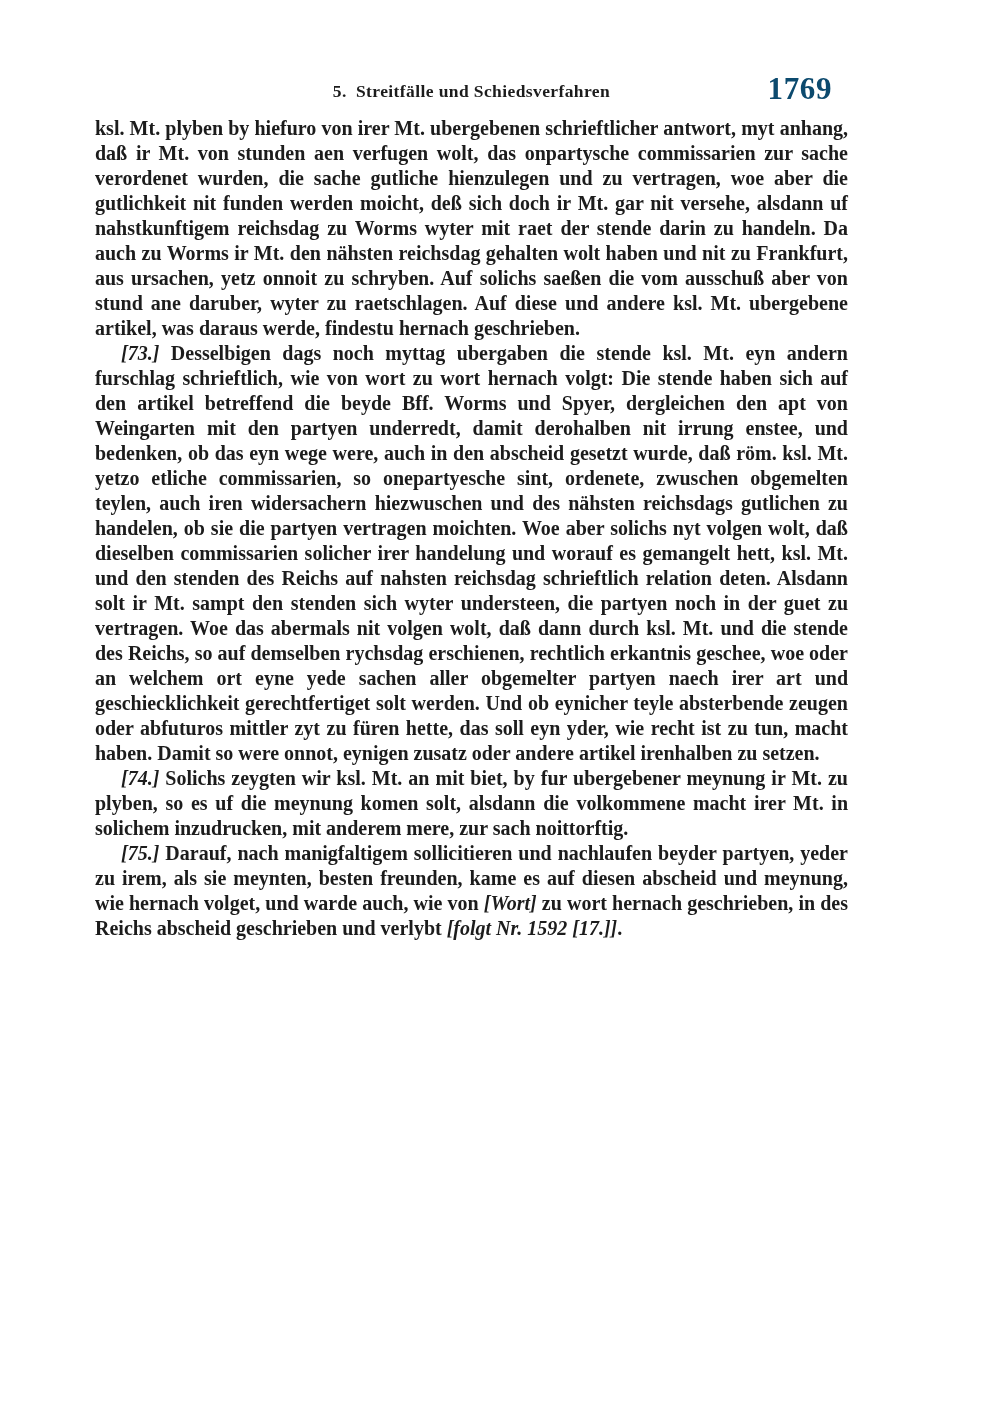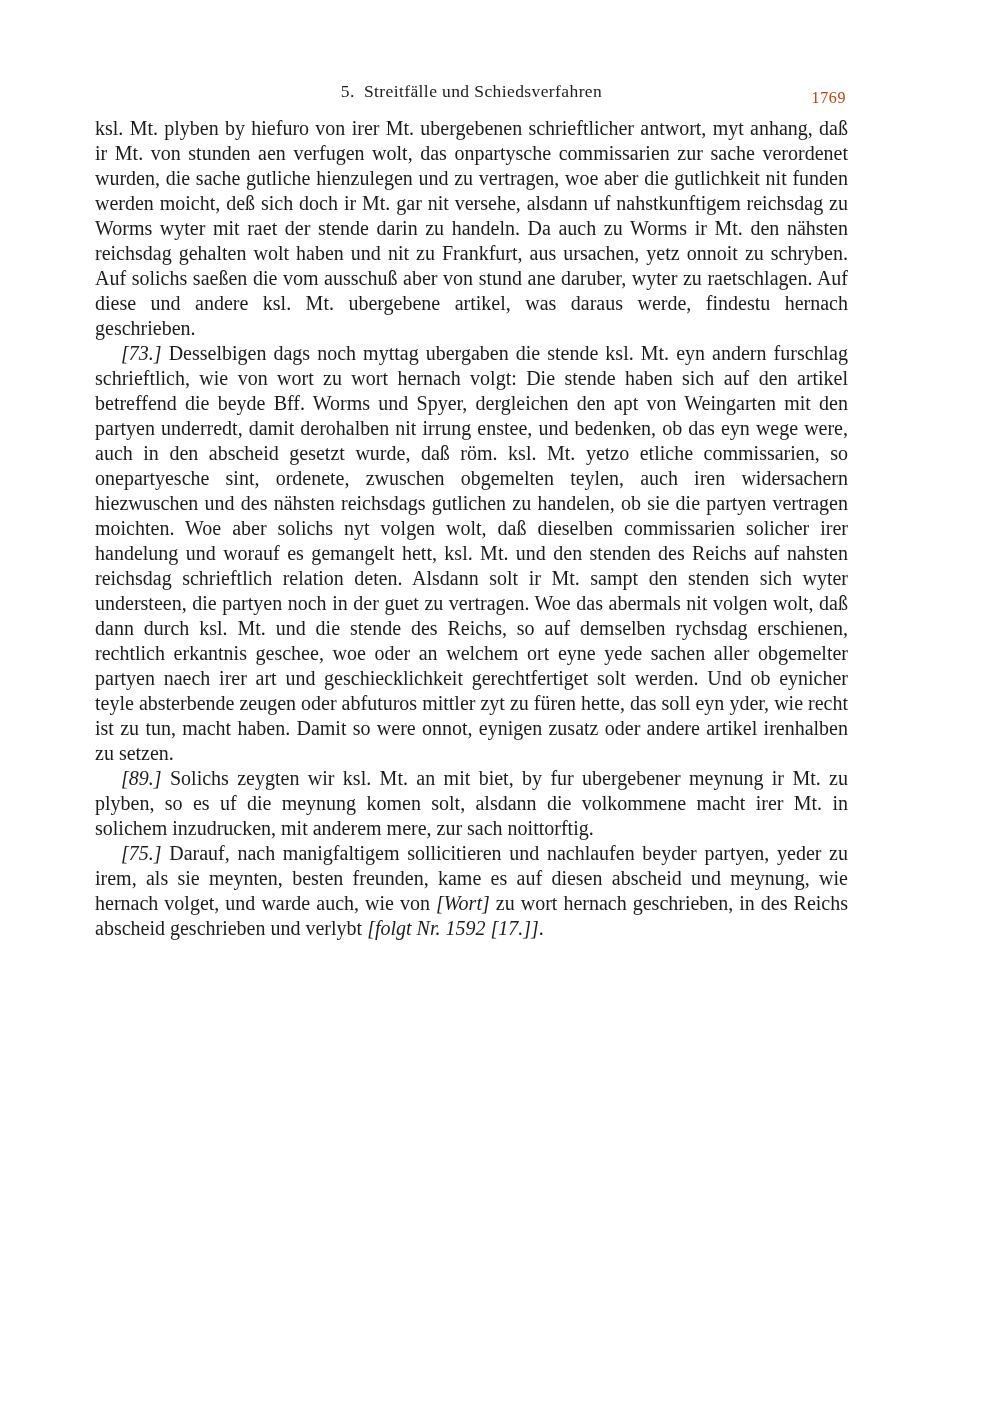--- a/index.html
+++ b/index.html
@@ -9,45 +9,46 @@
     height: 1418px;
     font-family: "Liberation Serif", "DejaVu Serif", serif;
   }
   .page {
     position: relative;
     width: 904px;
     height: 1418px;
     background: #ffffff;
     color: #1c1c1c;
     overflow: hidden;
+    font-weight: bold;
   }
   .page-header {
     position: absolute;
     left: 95px;
     top: 76px;
     width: 753px;
     height: 28px;
   }
   .running-title {
     position: absolute;
     left: 50%;
     transform: translateX(-50%);
     bottom: 2px;
     font-size: 17.5px;
     letter-spacing: 0.4px;
     white-space: nowrap;
     color: #1c1c1c;
   }
   .page-number {
     position: absolute;
-    right: 2px;
+    right: 16px;
     bottom: -3px;
-    font-size: 16px;
+    font-size: 31px;
     letter-spacing: 0.6px;
-    color: #c2410c;
+    color: #0c4a6e;
   }
   .text-block {
     position: absolute;
     left: 95px;
     top: 116px;
     width: 753px;
     font-size: 20px;
     line-height: 25px;
     text-align: justify;
     color: #1c1c1c;
@@ -65,19 +66,19 @@
     <span class="running-title">5. Streitfälle und Schiedsverfahren</span>
     <span class="page-number">1769</span>
   </div>
 
   <div class="text-block">
 
     <p class="par"><span>ksl. Mt. plyben by hiefuro von irer Mt. ubergebenen schrieftlicher antwort, myt anhang, daß ir Mt. von stunden aen verfugen wolt, das onpartysche commissarien zur sache verordenet wurden, die sache gutliche hienzulegen und zu vertragen, woe aber die gutlichkeit nit funden werden moicht, deß sich doch ir Mt. gar nit versehe, alsdann uf nahstkunftigem reichsdag zu Worms wyter mit raet der stende darin zu handeln. Da auch zu Worms ir Mt. den nähsten reichsdag gehalten wolt haben und nit zu Frankfurt, aus ursachen, yetz onnoit zu schryben. Auf solichs saeßen die vom ausschuß aber von stund ane daruber, wyter zu raetschlagen. Auf diese und andere ksl. Mt. ubergebene artikel, was daraus werde, findestu hernach geschrieben.</span></p>
 
     <p class="par indent"><span class="it">[73.]</span><span> Desselbigen dags noch myttag ubergaben die stende ksl. Mt. eyn andern furschlag schrieftlich, wie von wort zu wort hernach volgt: Die stende haben sich auf den artikel betreffend die beyde Bff. Worms und Spyer, dergleichen den apt von Weingarten mit den partyen underredt, damit derohalben nit irrung enstee, und bedenken, ob das eyn wege were, auch in den abscheid gesetzt wurde, daß röm. ksl. Mt. yetzo etliche commissarien, so onepartyesche sint, ordenete, zwuschen obgemelten teylen, auch iren widersachern hiezwuschen und des nähsten reichsdags gutlichen zu handelen, ob sie die partyen vertragen moichten. Woe aber solichs nyt volgen wolt, daß dieselben commissarien solicher irer handelung und worauf es gemangelt hett, ksl. Mt. und den stenden des Reichs auf nahsten reichsdag schrieftlich relation deten. Alsdann solt ir Mt. sampt den stenden sich wyter understeen, die partyen noch in der guet zu vertragen. Woe das abermals nit volgen wolt, daß dann durch ksl. Mt. und die stende des Reichs, so auf demselben rychsdag erschienen, rechtlich erkantnis geschee, woe oder an welchem ort eyne yede sachen aller obgemelter partyen naech irer art und geschiecklichkeit gerechtfertiget solt werden. Und ob eynicher teyle absterbende zeugen oder abfuturos mittler zyt zu füren hette, das soll eyn yder, wie recht ist zu tun, macht haben. Damit so were onnot, eynigen zusatz oder andere artikel irenhalben zu setzen.</span></p>
 
-    <p class="par indent"><span class="it">[89.]</span><span> Solichs zeygten wir ksl. Mt. an mit biet, by fur ubergebener meynung ir Mt. zu plyben, so es uf die meynung komen solt, alsdann die volkommene macht irer Mt. in solichem inzudrucken, mit anderem mere, zur sach noittorftig.</span></p>
+    <p class="par indent"><span class="it">[74.]</span><span> Solichs zeygten wir ksl. Mt. an mit biet, by fur ubergebener meynung ir Mt. zu plyben, so es uf die meynung komen solt, alsdann die volkommene macht irer Mt. in solichem inzudrucken, mit anderem mere, zur sach noittorftig.</span></p>
 
     <p class="par indent"><span class="it">[75.]</span><span> Darauf, nach manigfaltigem sollicitieren und nachlaufen beyder partyen, yeder zu irem, als sie meynten, besten freunden, kame es auf diesen abscheid und meynung, wie hernach volget, und warde auch, wie von </span><span class="it">[Wort]</span><span> zu wort hernach geschrieben, in des Reichs abscheid geschrieben und verlybt </span><span class="it">[folgt Nr. 1592 [17.]]</span><span>.</span></p>
 
   </div>
 
 </div>
 
 </body></html>

